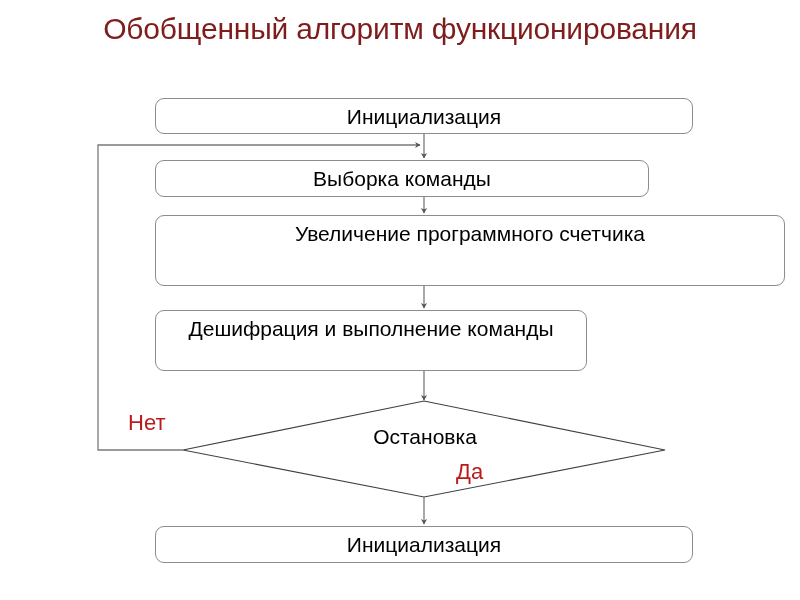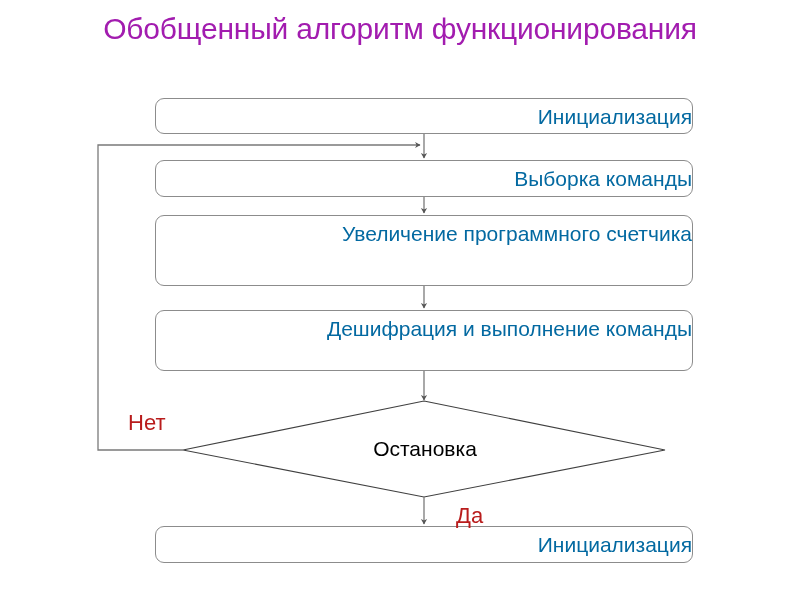--- a/index.html
+++ b/index.html
@@ -19,78 +19,77 @@
   
   #title {
     position: absolute;
     left: 0;
     top: 10px;
     width: 800px;
     text-align: center;
     font-size: 30px;
     line-height: 37px;
     font-weight: 400;
-    color: #a21caf;
+    color: #7f1d1d;
     letter-spacing: -0.2px;
   }
   #title .tline { display: block; }
 
   
   #flow {
     position: absolute;
     left: 0;
     top: 0;
     width: 800px;
     height: 600px;
   }
 
   
   .node-box {
     position: absolute;
     box-sizing: border-box;
     border: 1px solid #8c8c8c;
     border-radius: 9px;
     background: #ffffff;
-    text-align: right;
+    text-align: center;
     font-size: 21px;
     line-height: 25px;
-    color: #0369a1;
+    color: #000000;
     padding-top: 5px;
   }
 
   #box-init-top   { left: 155px; top: 98px;  width: 538px; height: 36px; }
-  #box-fetch      { left: 155px; top: 160px; width: 538px; height: 37px; }
-  #box-increment  { left: 155px; top: 215px; width: 538px; height: 71px; }
-  #box-decode     { left: 155px; top: 310px; width: 538px; height: 61px; }
+  #box-fetch      { left: 155px; top: 160px; width: 494px; height: 37px; }
+  #box-increment  { left: 155px; top: 215px; width: 630px; height: 71px; }
+  #box-decode     { left: 155px; top: 310px; width: 432px; height: 61px; }
   #box-init-bot   { left: 155px; top: 526px; width: 538px; height: 37px; }
 
   
   #decision-label {
     position: absolute;
     left: 330px;
     top: 424px;
     width: 190px;
     text-align: center;
     font-size: 21px;
     line-height: 26px;
     color: #000000;
     pointer-events: none;
-    margin-top: 12px;
   }
   #decision-label .dline { display: block; }
 
   
   .branch-label {
     position: absolute;
     font-size: 22px;
     line-height: 24px;
     color: #b91c1c;
   }
   #label-no  { left: 128px; top: 411px; }
-  #label-yes { left: 456px; top: 504px; }
+  #label-yes { left: 456px; top: 460px; }
 </style>
 </head>
 <body>
 
 <div id="title">
   <span class="tline">Обобщенный алгоритм функционирования</span>
 </div>
 
 <svg id="flow" viewBox="0 0 800 600" width="800" height="600" xmlns="http://www.w3.org/2000/svg">
 

